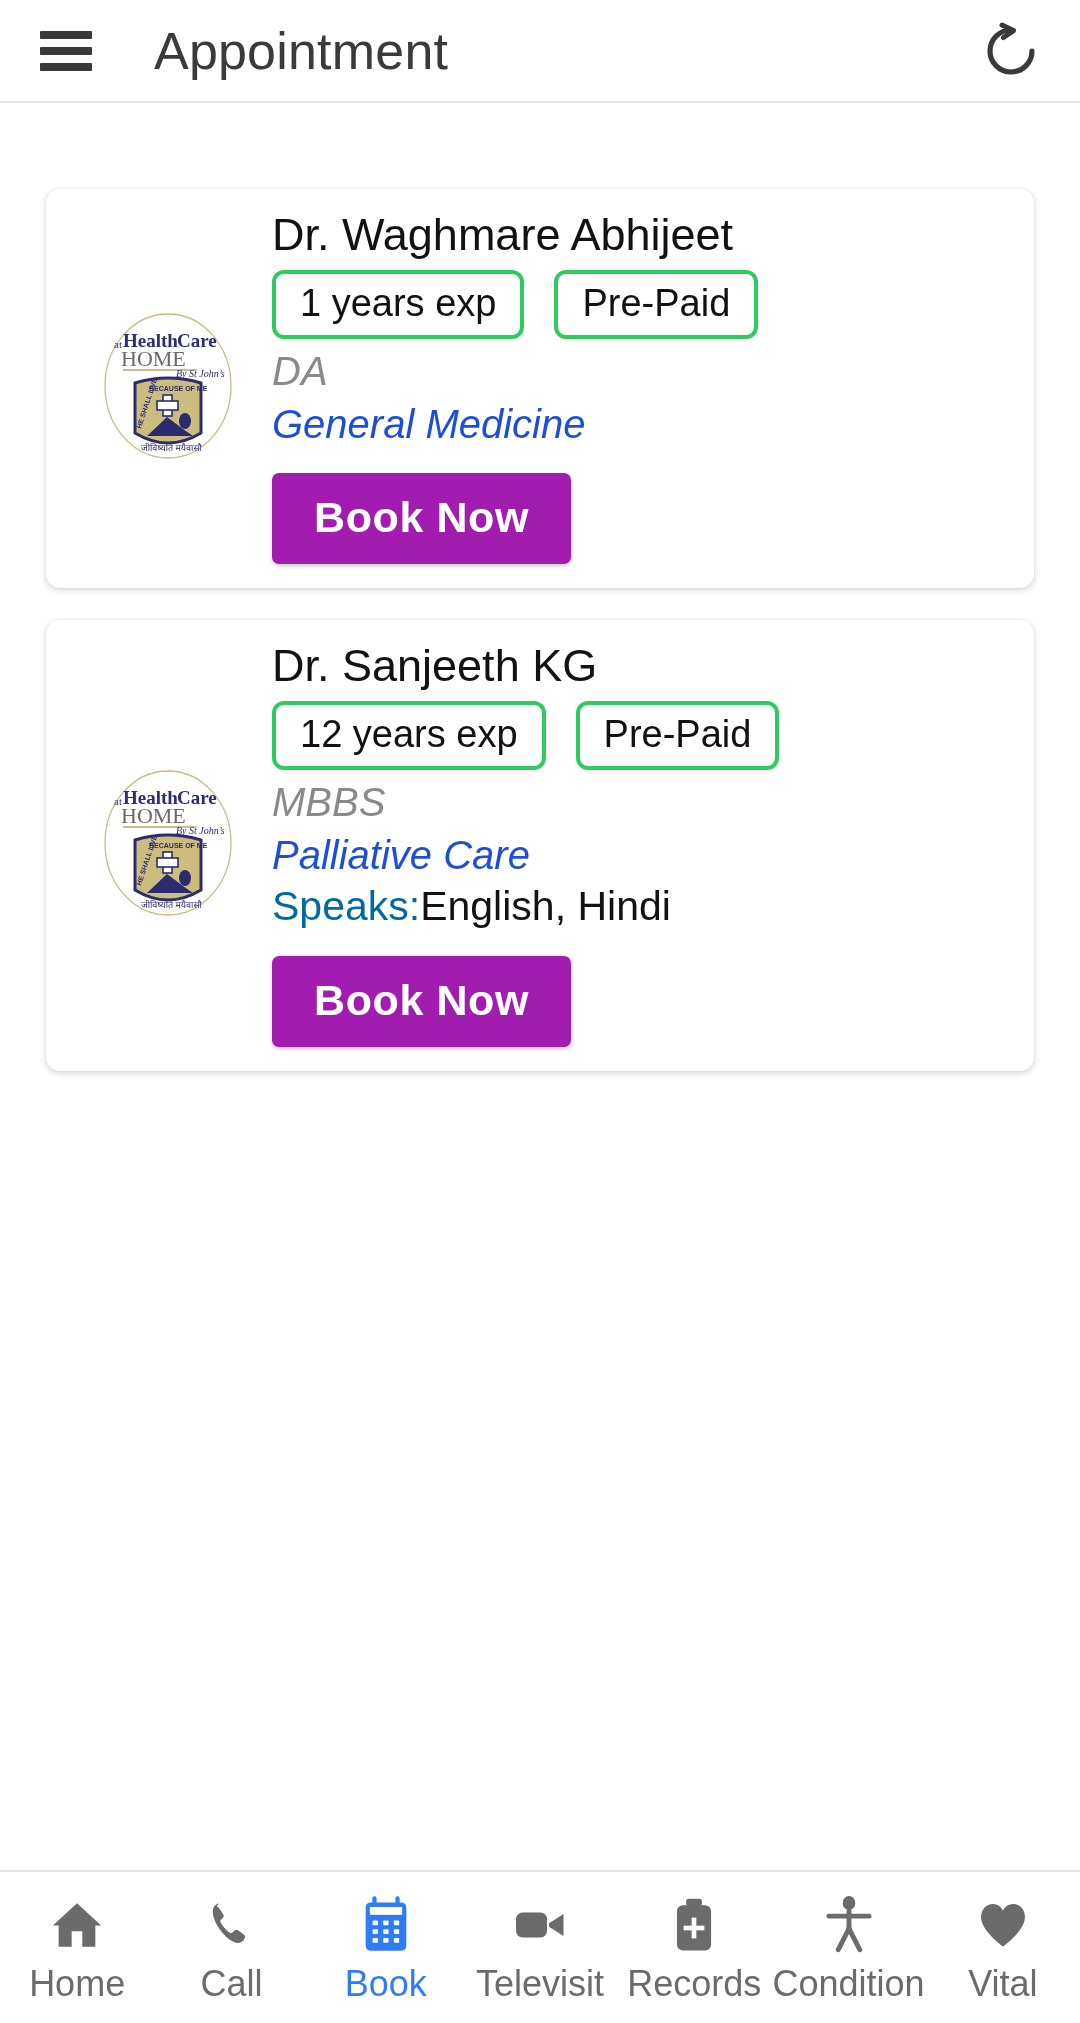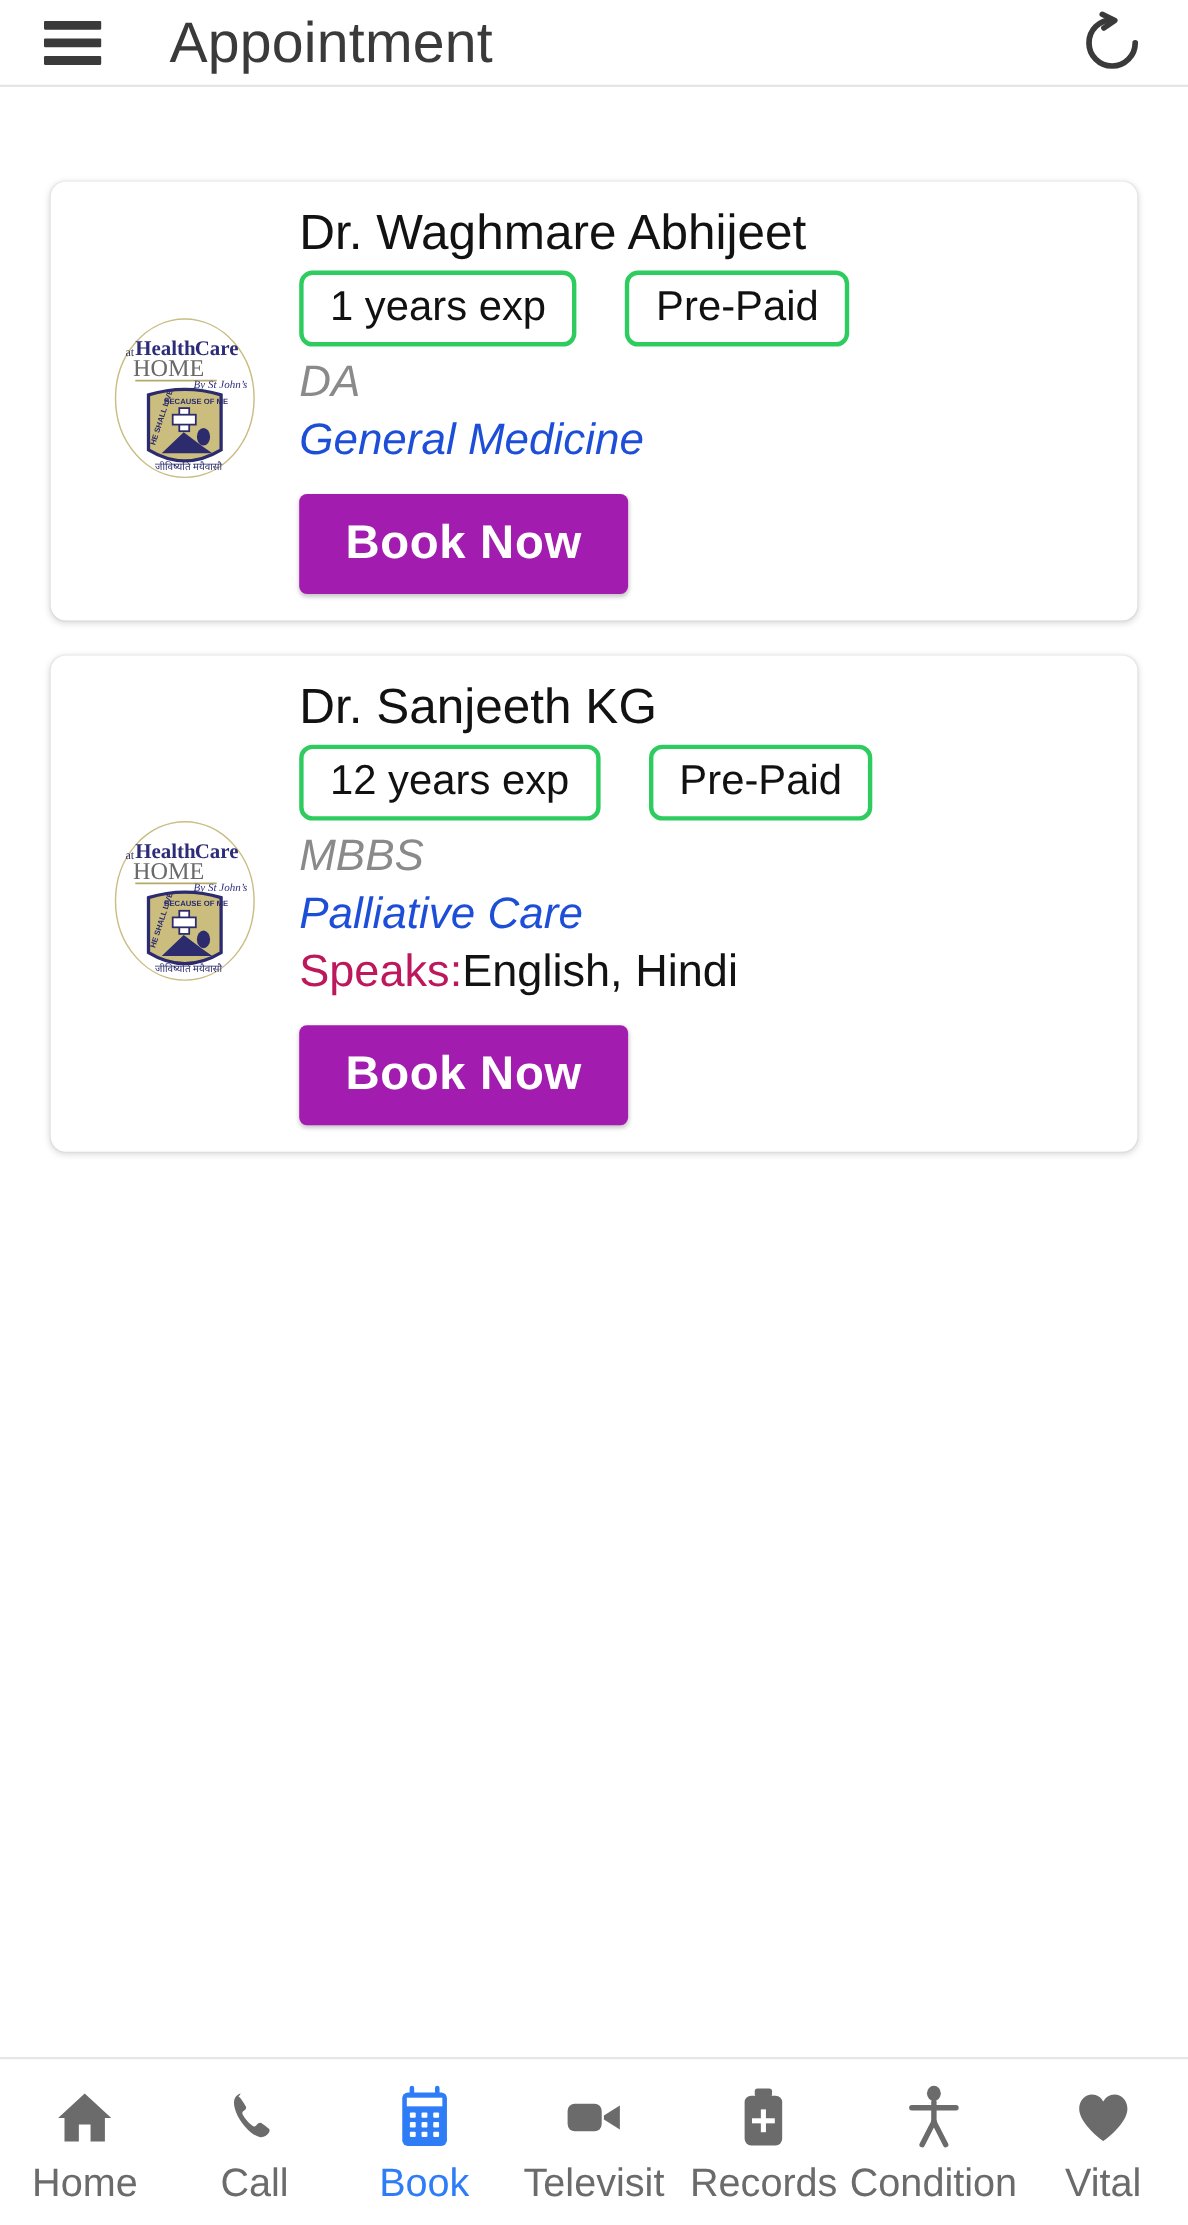--- a/index.html
+++ b/index.html
@@ -12,21 +12,21 @@
   body {
     font-family: "Liberation Sans", sans-serif;
     background: #ffffff;
     color: #1a1a1a;
     overflow: hidden;
     position: relative;
   }
 
   
   .appbar {
-    height: 79px;
+    height: 103px;
     background: #ffffff;
     display: flex;
     align-items: center;
     padding: 0 34px 0 40px;
     border-bottom: 2px solid #e4e4e4;
     position: relative;
   }
 
   .hamburger {
     width: 52px;
@@ -113,21 +113,21 @@
     font-size: 45px;
     font-weight: 400;
     color: #121212;
     line-height: 1.14;
     margin-bottom: 10px;
     white-space: nowrap;
   }
 
   .badges {
     display: flex;
-    gap: 44px;
+    gap: 30px;
     margin-bottom: 8px;
   }
 
   .badge {
     border: 4px solid #2ecc5e;
     border-radius: 12px;
     padding: 7px 24px 9px 24px;
     font-size: 38px;
     color: #111111;
     background: #ffffff;
@@ -151,21 +151,21 @@
     white-space: nowrap;
     font-style: italic;
   }
 
   .doc-speaks {
     font-size: 41px;
     line-height: 1.24;
     margin-bottom: 2px;
     white-space: nowrap;
   }
-  .doc-speaks .speaks-label { color: #be185d; }
+  .doc-speaks .speaks-label { color: #0369a1; }
   .doc-speaks .speaks-value { color: #121212; }
 
   .book-btn {
     margin-top: 22px;
     display: inline-block;
     background: #a21caf;
     color: #ffffff;
     font-size: 43px;
     font-weight: 700;
     letter-spacing: 0.6px;

